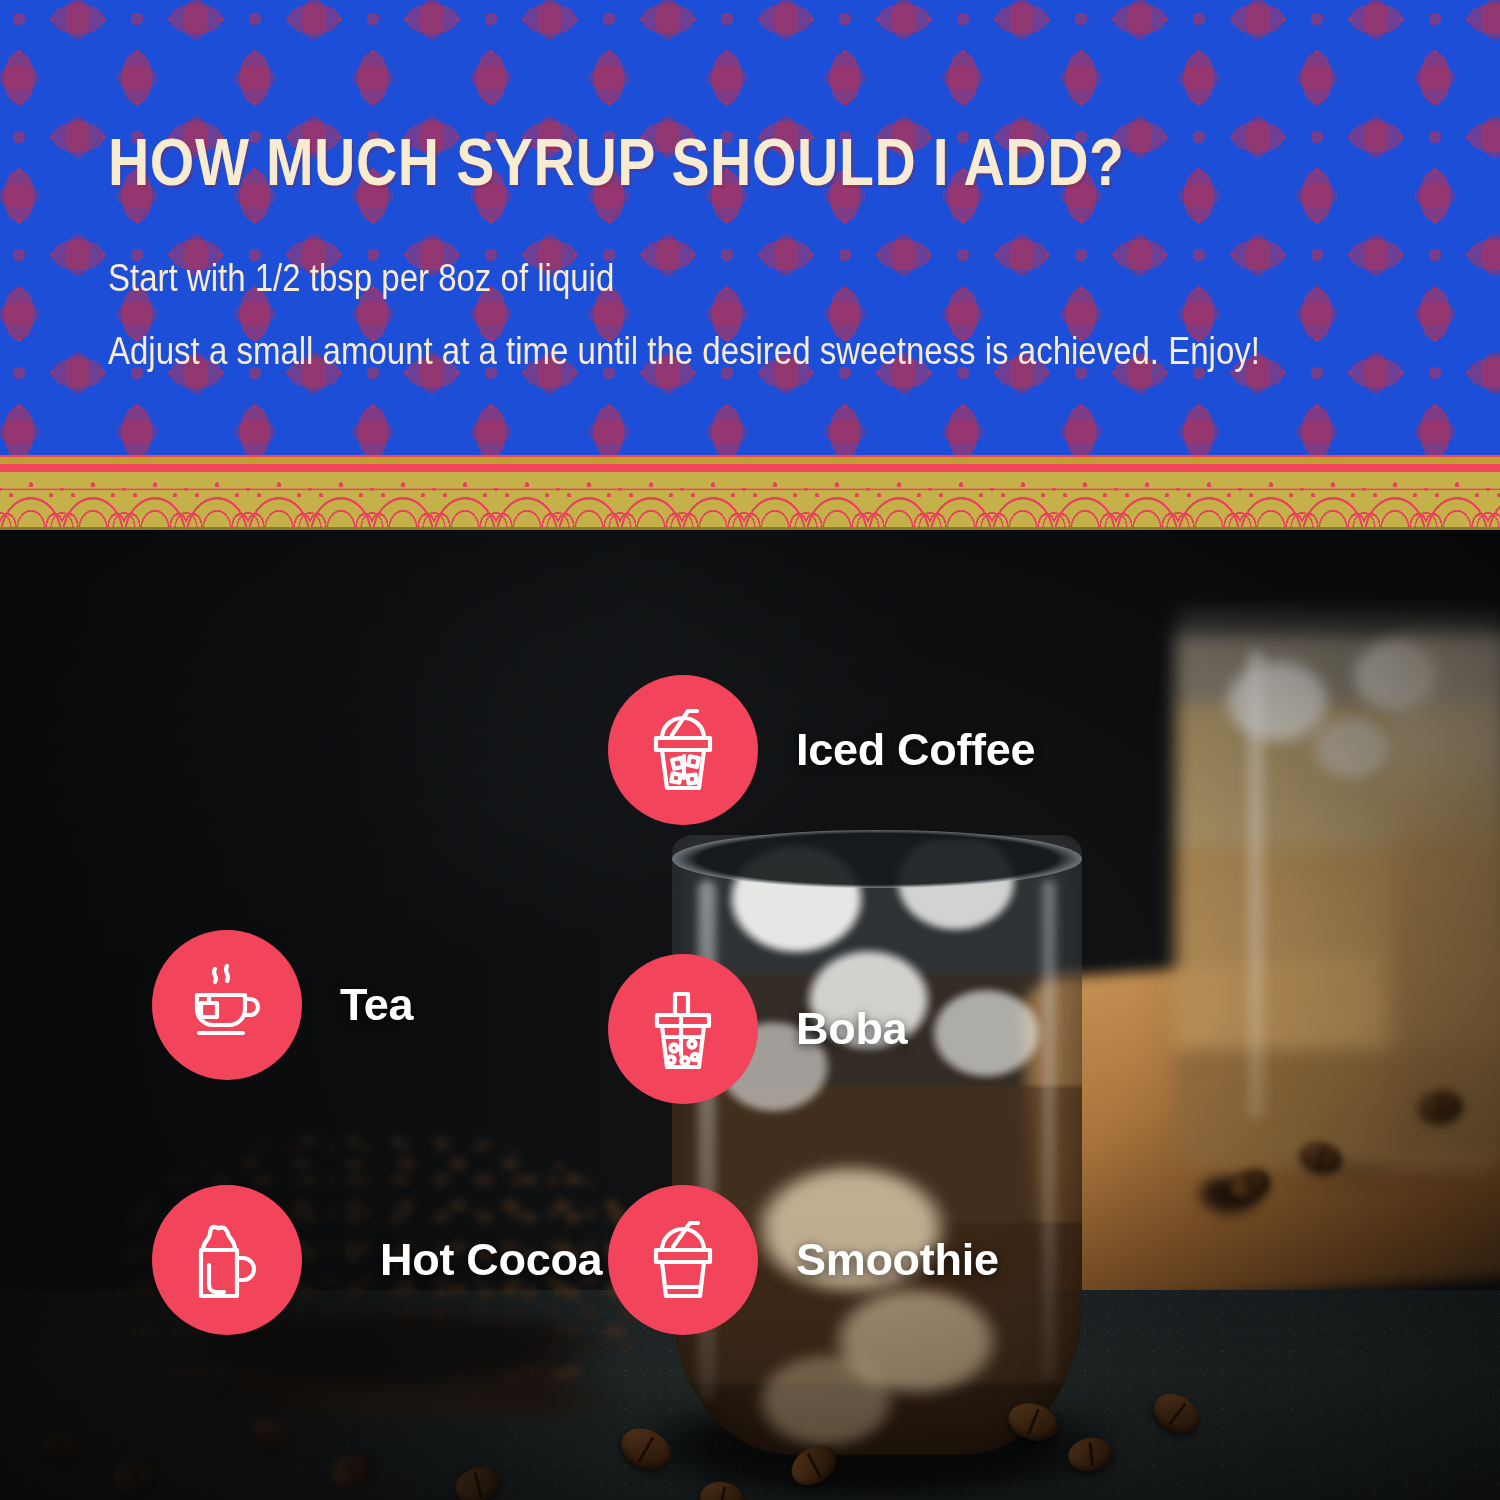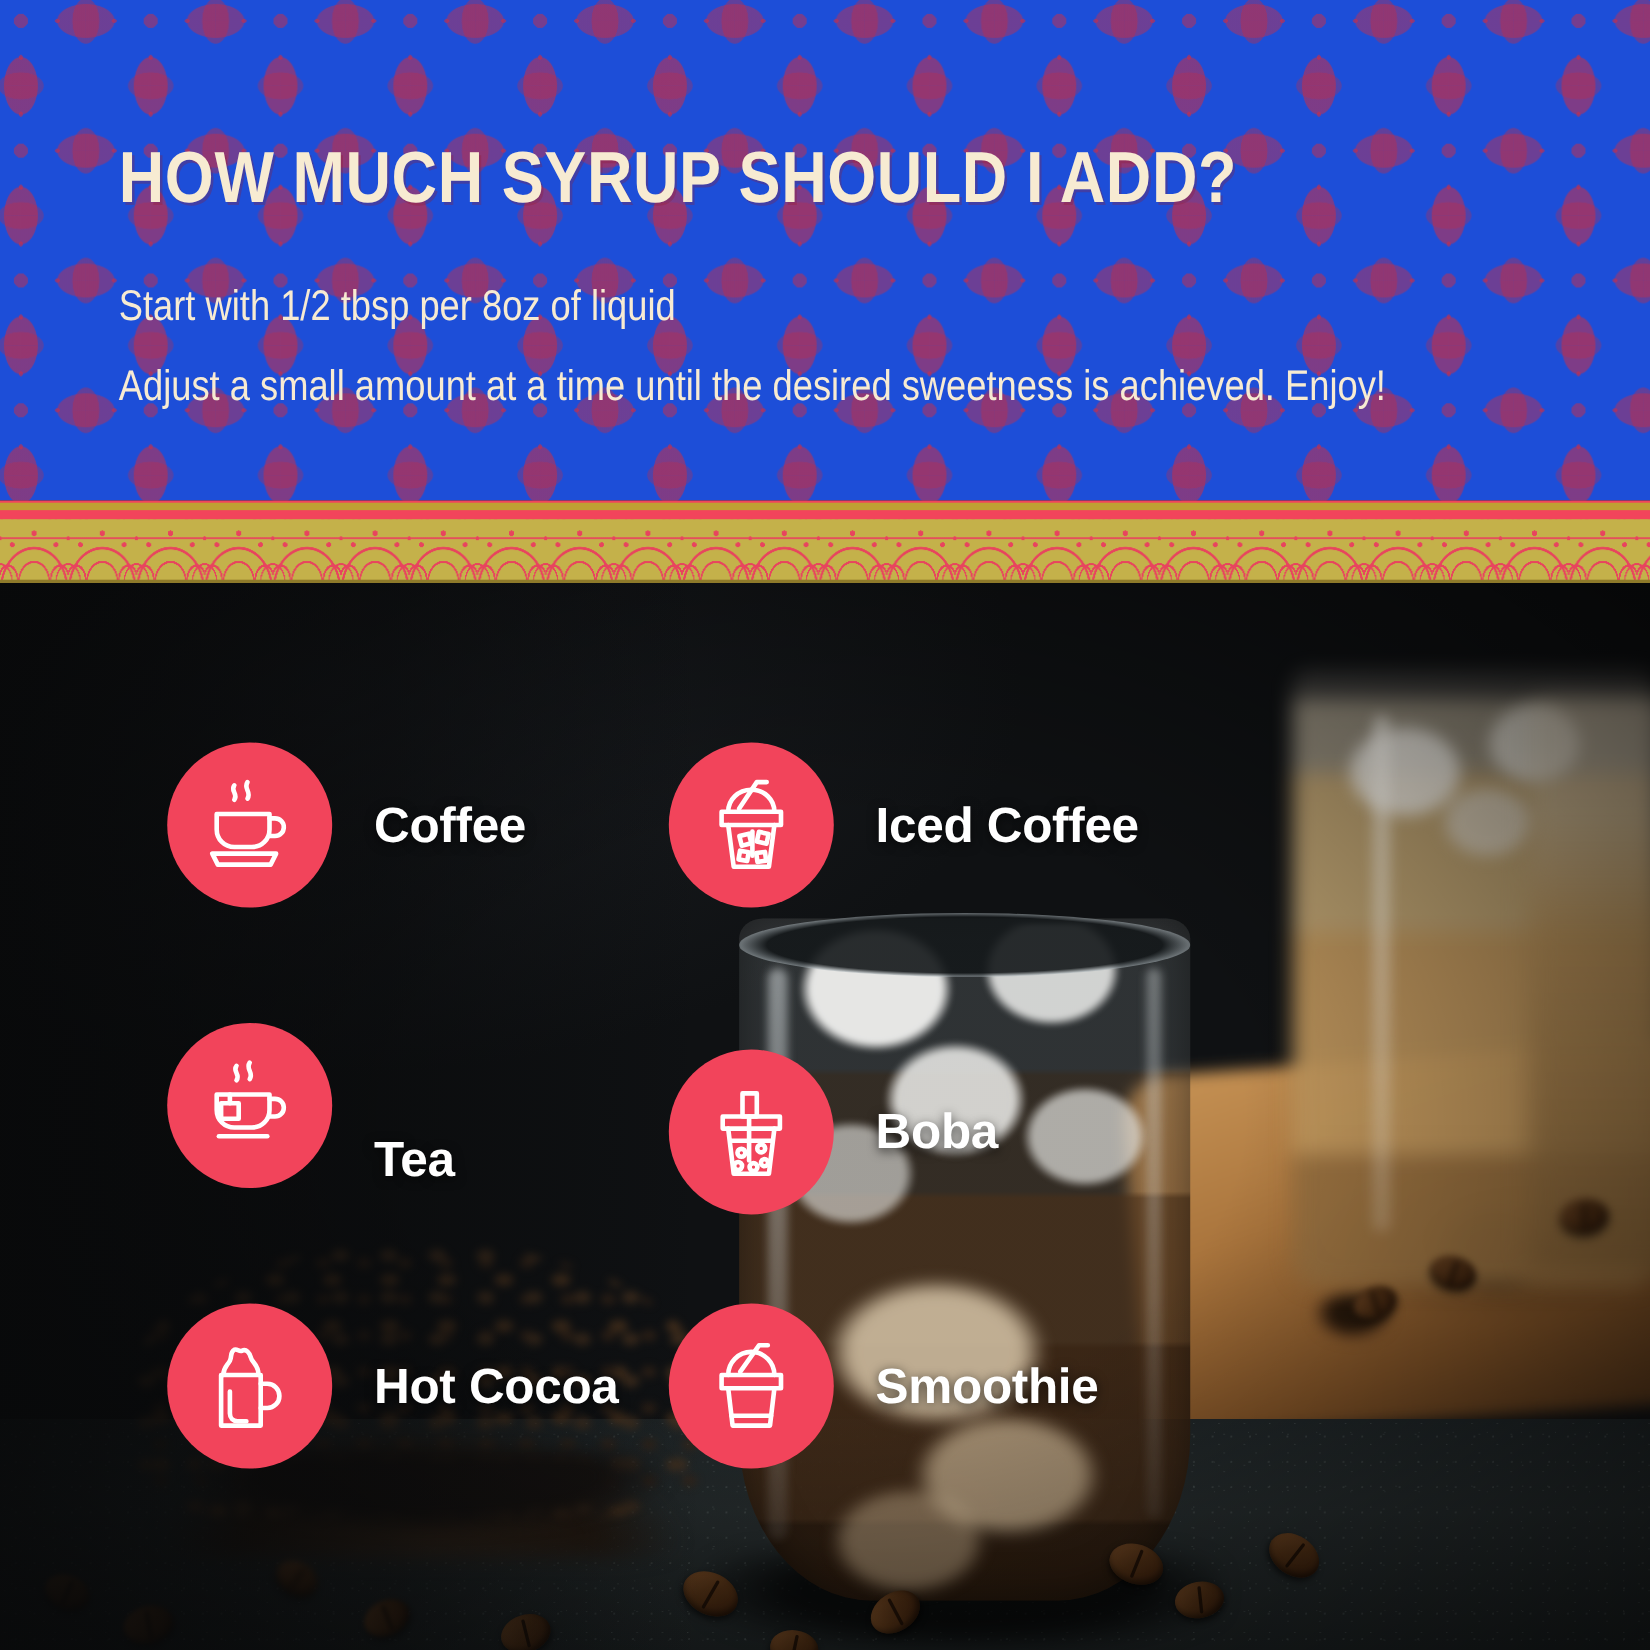--- a/index.html
+++ b/index.html
@@ -308,23 +308,23 @@
     color:#FFFFFF;
     font-size:45px;
     font-weight:700;
     letter-spacing:-0.3px;
     white-space:nowrap;
     text-shadow:0 2px 10px rgba(0,0,0,.65);
   }
   
   .it-coffee     { left:152px; top:145px; }
   .it-iced       { left:608px; top:145px;align-items:center; }
-  .it-tea        { left:152px; top:400px;align-items:flex-end; }
+  .it-tea        { left:152px; top:400px; }
   .it-boba       { left:608px; top:424px; }
-  .it-cocoa      { left:152px; top:655px; }
+  .it-cocoa      { left:152px; top:655px;gap:40px; }
   .it-smoothie   { left:608px; top:655px; }
 </style>
 </head>
 <body>
 
 <div class="page">
 
   <div class="header">
     <div class="hdr-pattern"></div>
     <div class="hdr-pattern2"></div>
@@ -382,32 +382,20 @@
     <div class="bean" style="left:112px;  top:930px; width:46px; height:34px; transform:rotate(-14deg); filter:blur(2px);"></div>
     <div class="bean" style="left:250px;  top:890px; width:40px; height:30px; transform:rotate(30deg);  filter:blur(3px);"></div>
     <div class="bean" style="left:330px;  top:925px; width:43px; height:32px; transform:rotate(-26deg); filter:blur(2px);"></div>
 
     <div class="ph-layer ph-vignette"></div>
     <div class="ph-layer ph-leftdark"></div>
   </div>
 
   <div class="icon-grid">
 
-    <div class="item it-coffee">
-      <div class="badge">
-        <svg width="96" height="96" viewBox="0 0 96 96" fill="none" stroke="#ffffff" stroke-width="4.2" stroke-linecap="round" stroke-linejoin="round">
-          <path d="M34 12c-4 5 4 8 0 13"></path>
-          <path d="M46 9c-4 6 4 9 0 15"></path>
-          <path d="M18 38h48v14c0 9-7 16-16 16H34c-9 0-16-7-16-16V38z"></path>
-          <path d="M66 42h5a8 8 0 0 1 0 16h-5"></path>
-          <path d="M14 74h58l-5 10H19z"></path>
-        </svg>
-      </div>
-      <div class="item-label">Coffee</div>
-    </div>
 
     <div class="item it-iced">
       <div class="badge">
         <svg width="96" height="96" viewBox="0 0 96 96" fill="none" stroke="#ffffff" stroke-width="4.2" stroke-linecap="round" stroke-linejoin="round">
           <path d="M27 36c0-11 9-20 21-20s21 9 21 20"></path>
           <rect x="21" y="36" width="54" height="12"></rect>
           <path d="M27 48l5 38h32l5-38"></path>
           <path d="M37 33L53 9h9"></path>
           <rect x="38" y="57" width="9" height="9" transform="rotate(-14 42 61)"></rect>
           <rect x="54" y="55" width="9" height="9" transform="rotate(12 58 59)"></rect>

